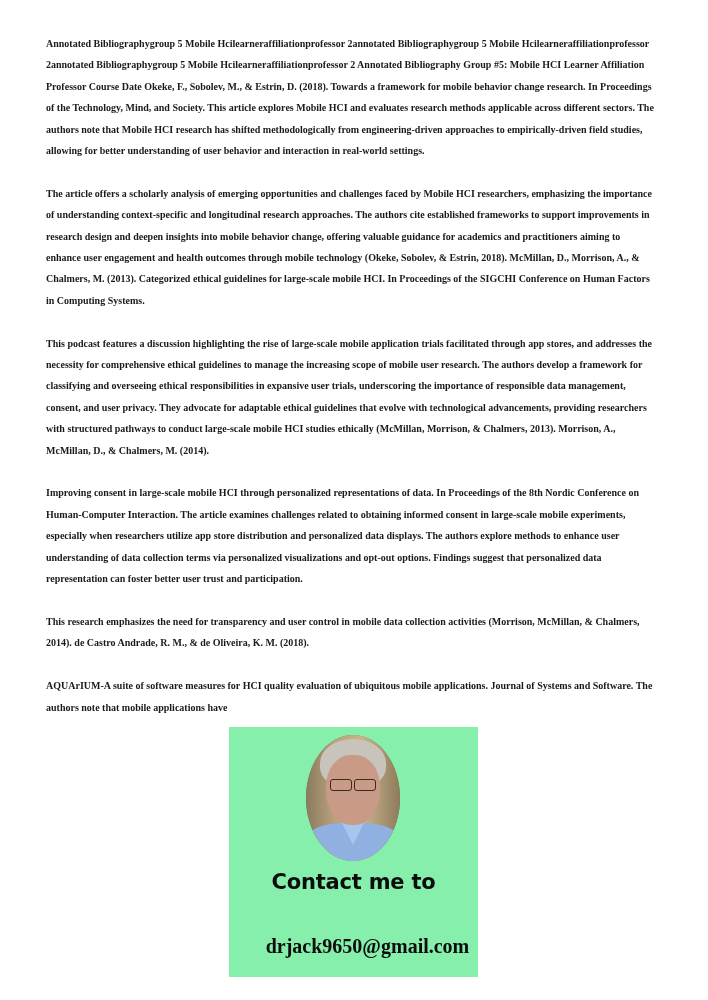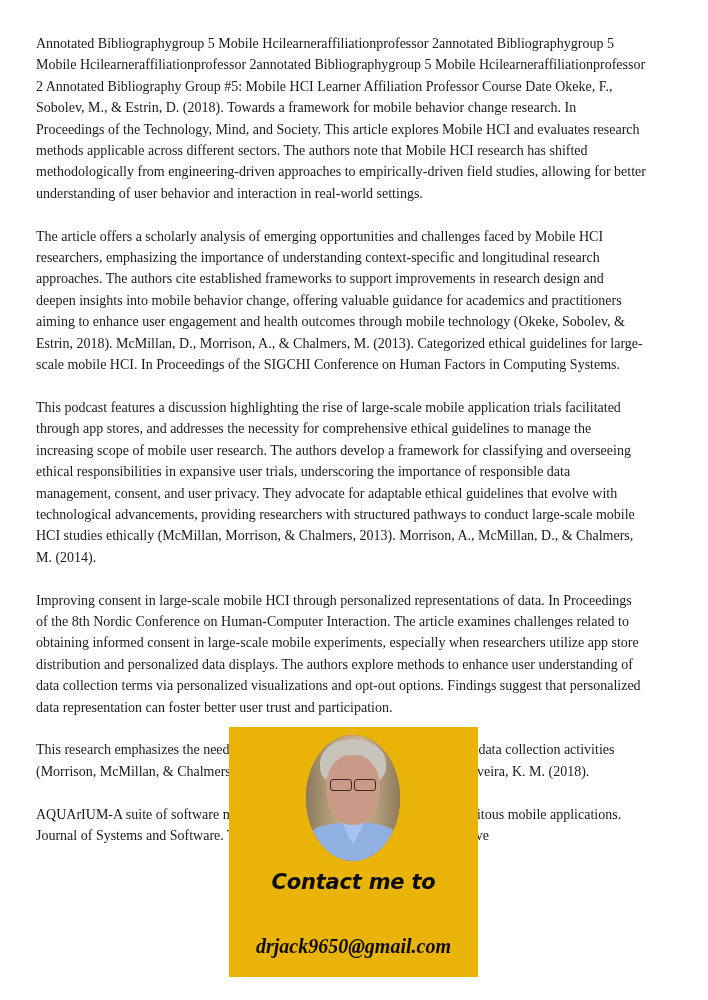--- a/index.html
+++ b/index.html
@@ -8,42 +8,42 @@
       background: #ffffff;
     }
     body {
       width: 708px;
       height: 1000px;
       position: relative;
       overflow: hidden;
     }
     .page {
       position: absolute;
-      left: 36px;
+      left: 46px;
       top: 33px;
       width: 610px;
       font-family: "Liberation Serif", "DejaVu Serif", serif;
-      font-size: 14px;
+      font-size: 10px;
       line-height: 21.4px;
       color: #1a1a1a;
+      font-weight: bold;
     }
     .page p {
       margin: 0 0 21.4px 0;
       padding: 0;
       white-space: pre-line;
     }
     .overlay {
       position: absolute;
       left: 229px;
       top: 727px;
       width: 249px;
       height: 250px;
-      background: #eab308;
+      background: #86efac;
       text-align: center;
-      font-style: italic;
     }
     .portrait {
       position: absolute;
       left: 77px;
       top: 8px;
       width: 94px;
       height: 126px;
       border-radius: 50%;
       overflow: hidden;
       background: #7a6a52;
@@ -104,20 +104,21 @@
     .email {
       position: absolute;
       left: 0;
       top: 206px;
       width: 249px;
       font-family: "Liberation Serif", "DejaVu Serif", serif;
       font-weight: bold;
       font-size: 20px;
       line-height: 26px;
       color: #0d0d0d;
+      padding-left: 14px;
     }
   </style>
 </head>
 <body>
 
 <div class="page">
   <p>Annotated Bibliographygroup 5 Mobile Hcilearneraffiliationprofessor 2annotated Bibliographygroup 5 Mobile Hcilearneraffiliationprofessor 2annotated Bibliographygroup 5 Mobile Hcilearneraffiliationprofessor 2 Annotated Bibliography Group #5: Mobile HCI Learner Affiliation Professor Course Date Okeke, F., Sobolev, M., &amp; Estrin, D. (2018). Towards a framework for mobile behavior change research. In Proceedings of the Technology, Mind, and Society. This article explores Mobile HCI and evaluates research methods applicable across different sectors. The authors note that Mobile HCI research has shifted methodologically from engineering-driven approaches to empirically-driven field studies, allowing for better understanding of user behavior and interaction in real-world settings.</p>
   <p>The article offers a scholarly analysis of emerging opportunities and challenges faced by Mobile HCI researchers, emphasizing the importance of understanding context-specific and longitudinal research approaches. The authors cite established frameworks to support improvements in research design and deepen insights into mobile behavior change, offering valuable guidance for academics and practitioners aiming to enhance user engagement and health outcomes through mobile technology (Okeke, Sobolev, &amp; Estrin, 2018). McMillan, D., Morrison, A., &amp; Chalmers, M. (2013). Categorized ethical guidelines for large-scale mobile HCI. In Proceedings of the SIGCHI Conference on Human Factors in Computing Systems.</p>
   <p>This podcast features a discussion highlighting the rise of large-scale mobile application trials facilitated through app stores, and addresses the necessity for comprehensive ethical guidelines to manage the increasing scope of mobile user research. The authors develop a framework for classifying and overseeing ethical responsibilities in expansive user trials, underscoring the importance of responsible data management, consent, and user privacy. They advocate for adaptable ethical guidelines that evolve with technological advancements, providing researchers with structured pathways to conduct large-scale mobile HCI studies ethically (McMillan, Morrison, &amp; Chalmers, 2013). Morrison, A., McMillan, D., &amp; Chalmers, M. (2014).</p>
   <p>Improving consent in large-scale mobile HCI through personalized representations of data. In Proceedings of the 8th Nordic Conference on Human-Computer Interaction. The article examines challenges related to obtaining informed consent in large-scale mobile experiments, especially when researchers utilize app store distribution and personalized data displays. The authors explore methods to enhance user understanding of data collection terms via personalized visualizations and opt-out options. Findings suggest that personalized data representation can foster better user trust and participation.</p>

